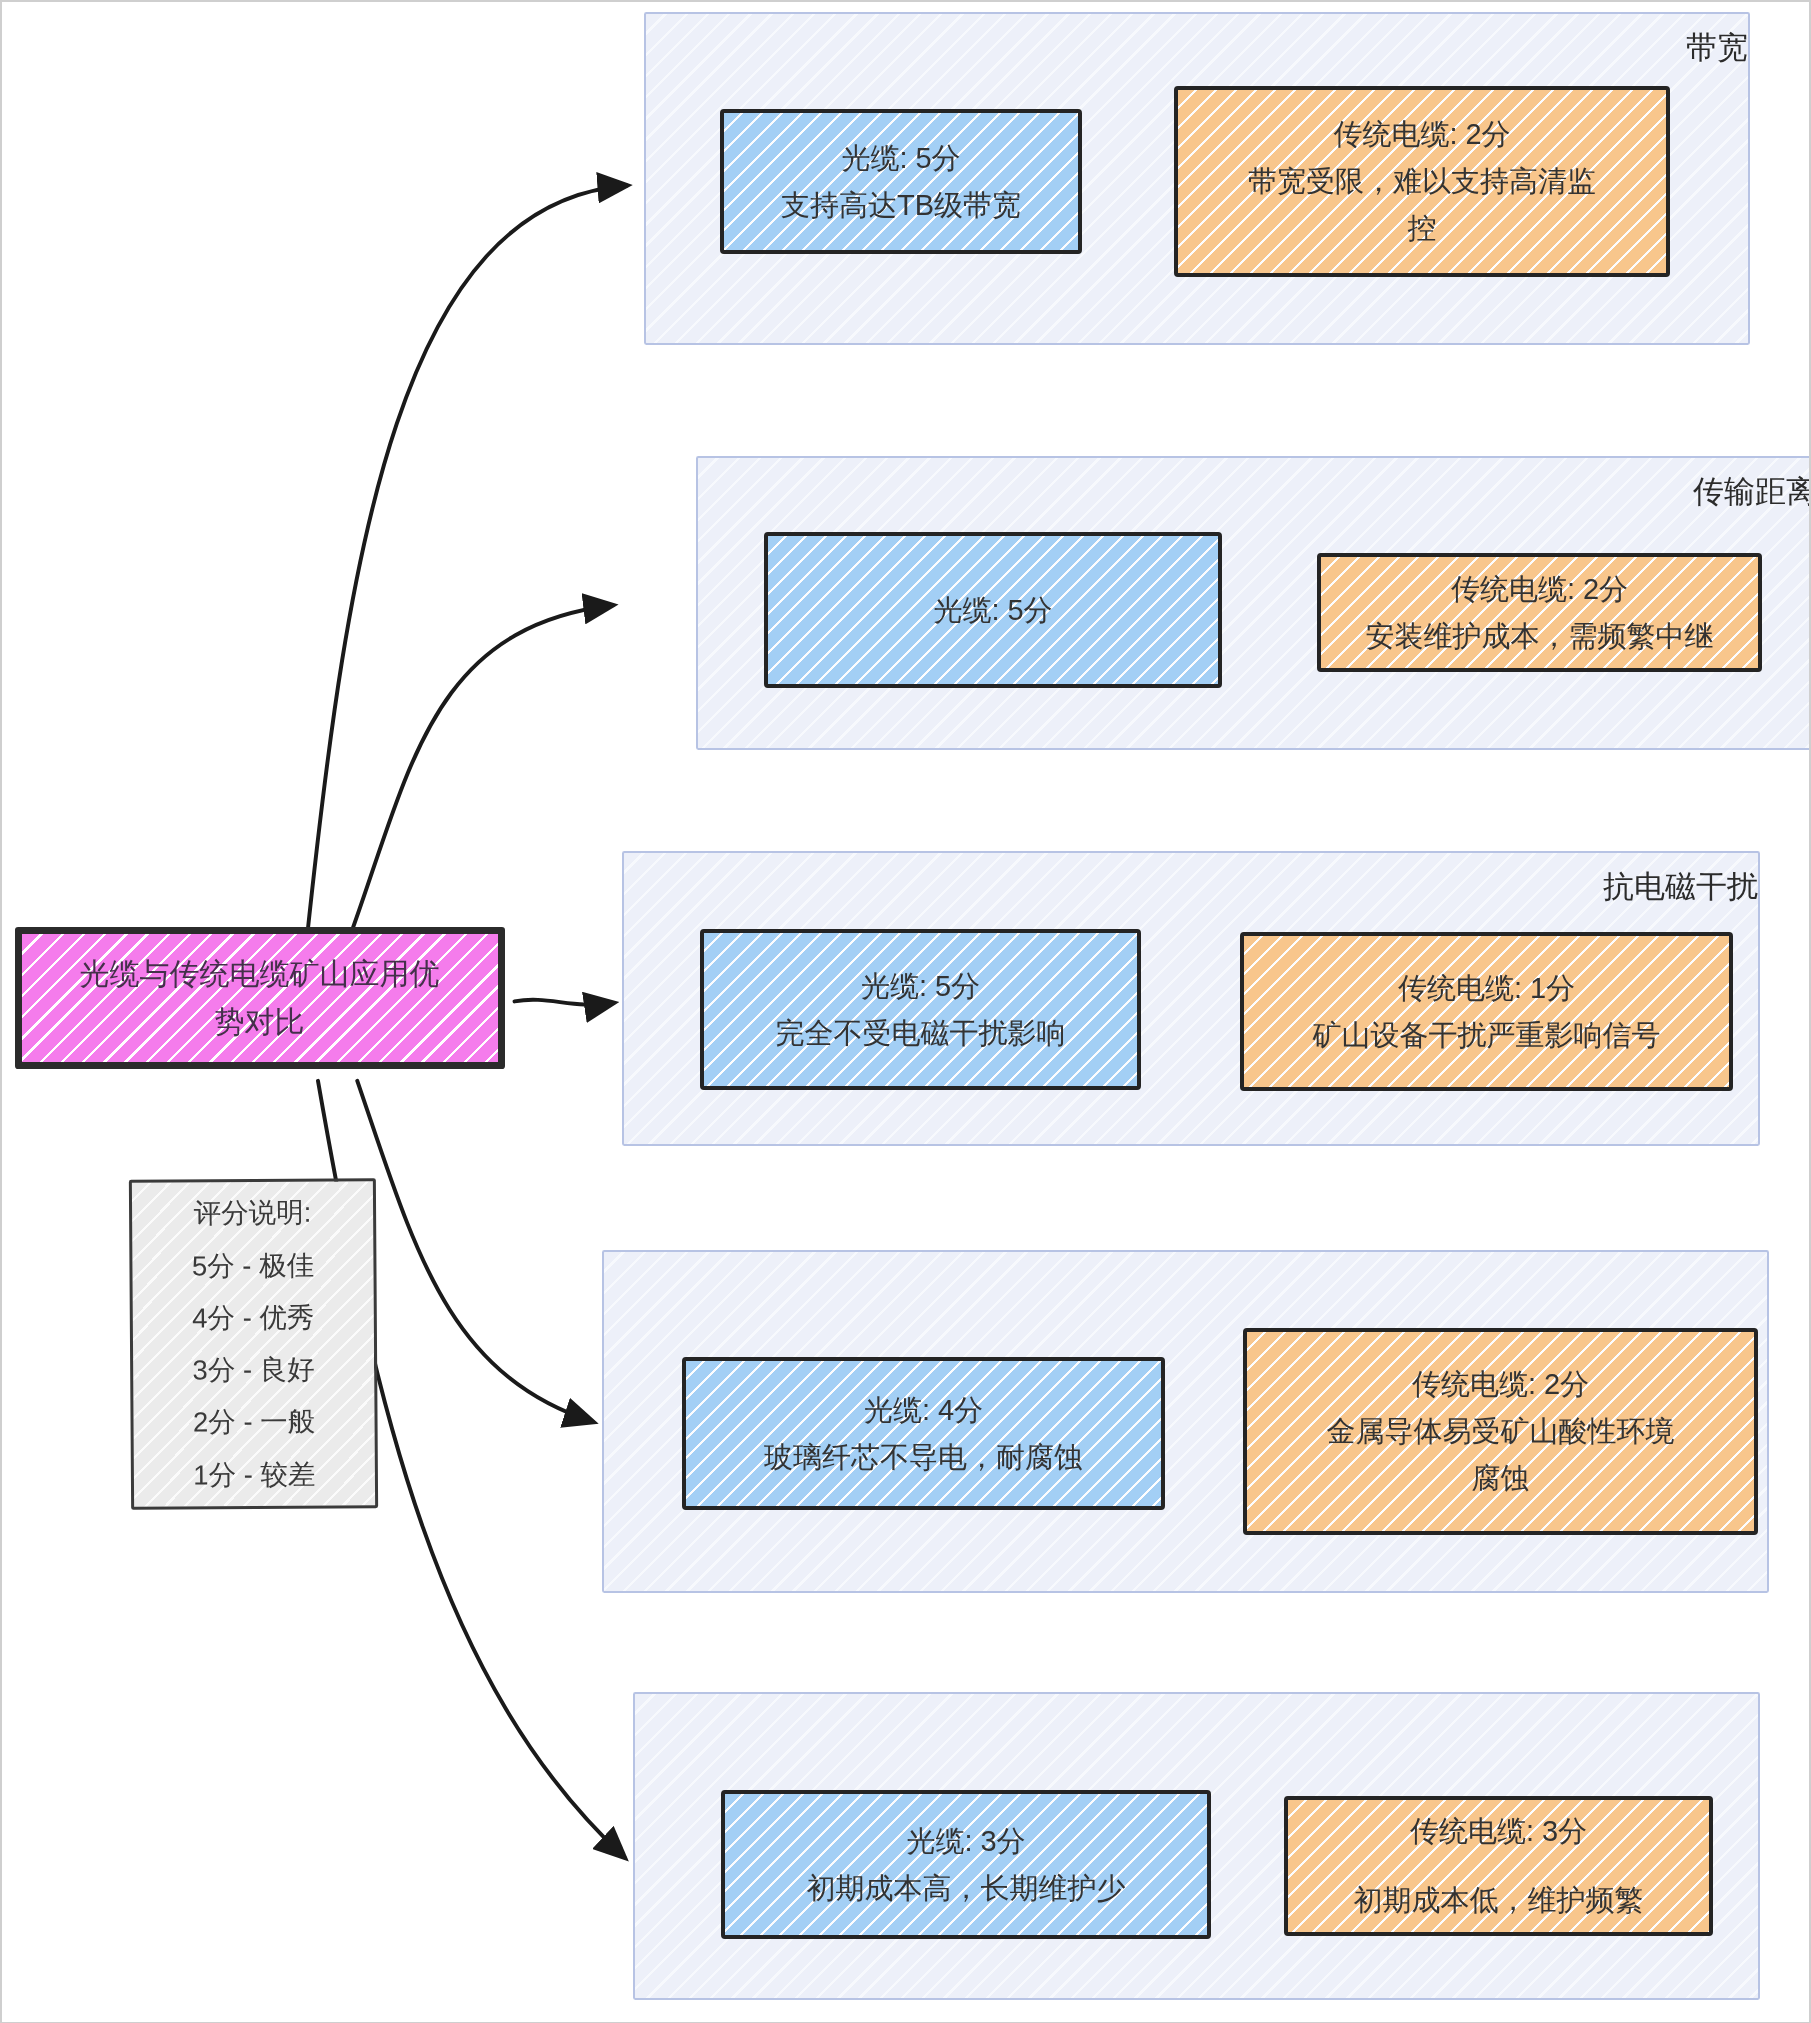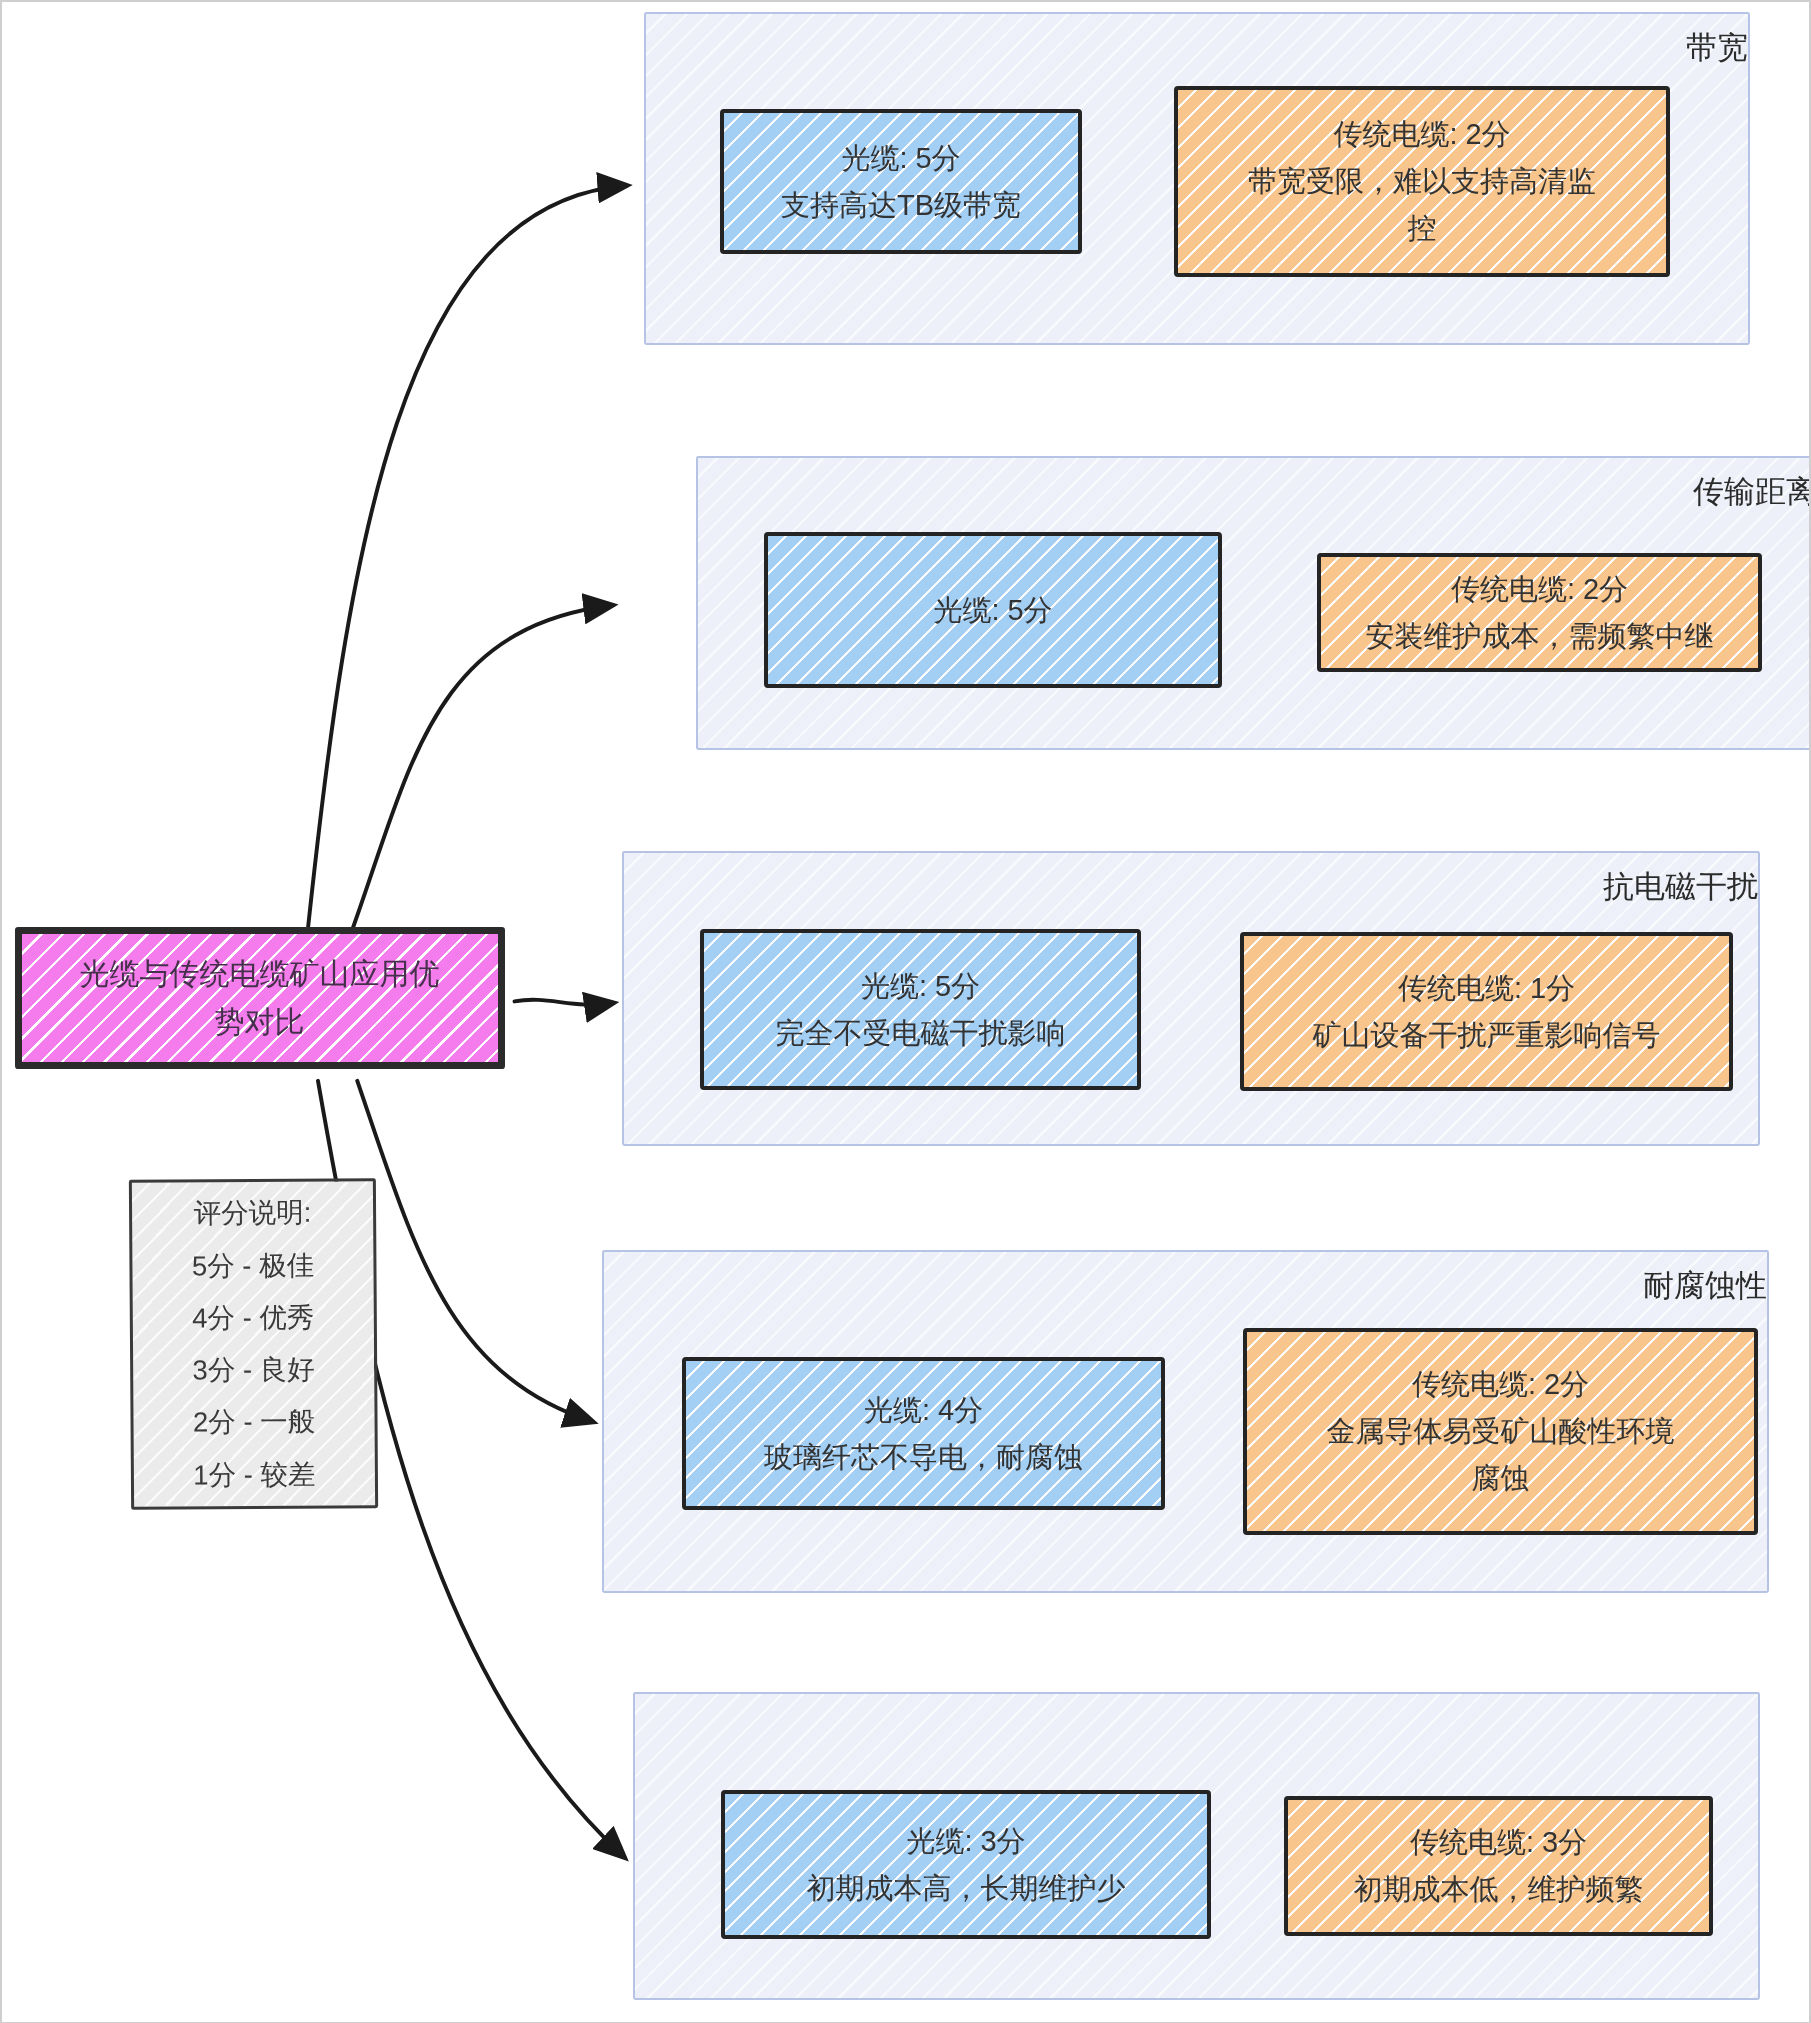--- a/index.html
+++ b/index.html
@@ -118,37 +118,36 @@
       <div>光缆: 5分</div>
       <div>完全不受电磁干扰影响</div>
     </div>
     <div class="node node-orange" style="left:616px; top:79px; width:493px; height:159px;">
       <div>传统电缆: 1分</div>
       <div>矿山设备干扰严重影响信号</div>
     </div>
   </div>
 
   <div class="section" style="left:600px; top:1248px; width:1167px; height:343px;">
-    <div class="section-title">耐腐蚀性</div>
     <div class="node node-blue" style="left:78px; top:105px; width:483px; height:153px;">
       <div>光缆: 4分</div>
       <div>玻璃纤芯不导电，耐腐蚀</div>
     </div>
     <div class="node node-orange" style="left:639px; top:76px; width:515px; height:207px;">
       <div>传统电缆: 2分</div>
       <div>金属导体易受矿山酸性环境
 腐蚀</div>
     </div>
   </div>
 
   <div class="section" style="left:631px; top:1690px; width:1127px; height:308px;">
     <div class="node node-blue" style="left:86px; top:96px; width:490px; height:149px;">
       <div>光缆: 3分</div>
       <div>初期成本高，长期维护少</div>
     </div>
-    <div class="node node-orange" style="left:649px; top:102px; width:429px; height:140px;">
+    <div class="node node-orange" style="left:649px; top:102px; width:429px; height:140px;justify-content:space-between;">
       <div>传统电缆: 3分</div>
       <div>初期成本低，维护频繁</div>
     </div>
   </div>
 
 </div>
 
 
 </body></html>

